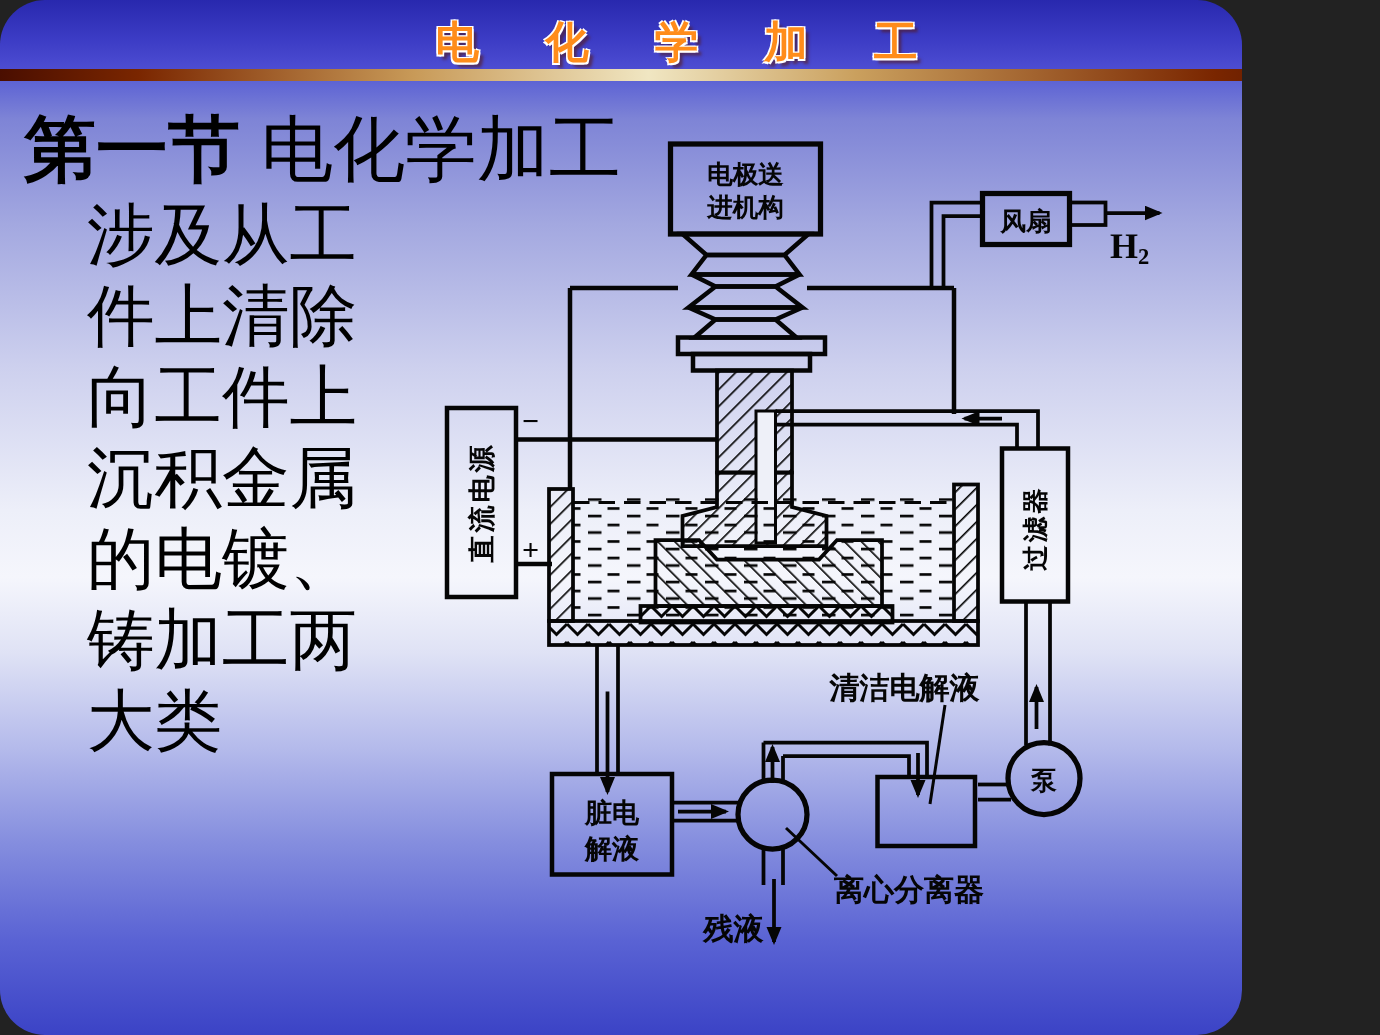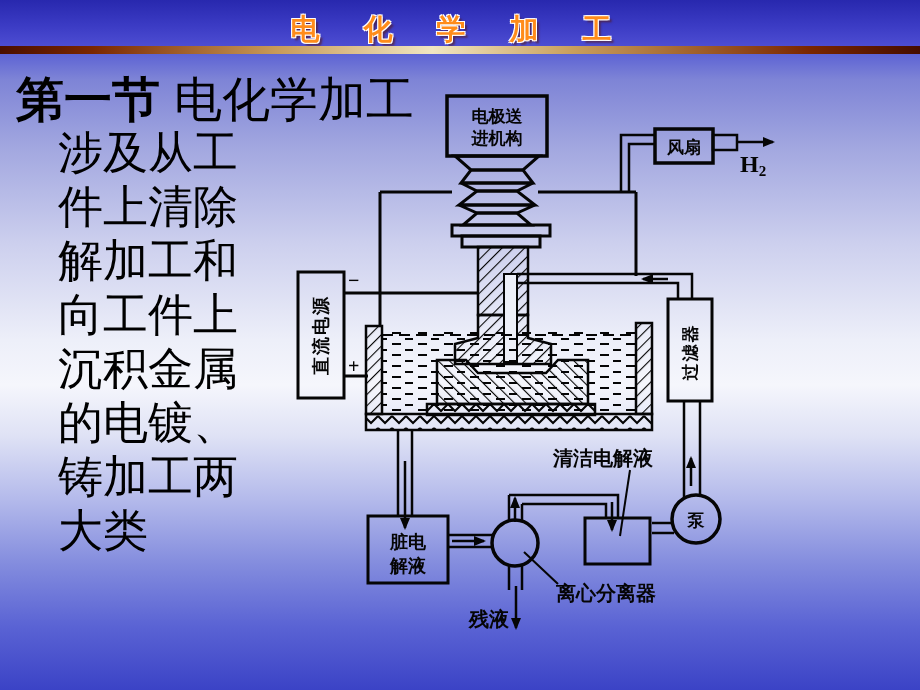--- a/index.html
+++ b/index.html
@@ -1,18 +1,19 @@
 <!DOCTYPE html>
 <html><head>
 <meta charset="utf-8">
 <style>
   html,body{margin:0;padding:0;background:#222;}
   .stage{
-    position:relative;width:920px;height:690px;overflow:hidden;
+    position:relative;width:828px;height:690px;overflow:hidden;
     font-family:"Liberation Serif","DejaVu Serif",serif;
+    border-radius:30px;
   }
   
   .header{
     position:absolute;left:0;top:0;width:920px;height:46px;
     background:linear-gradient(180deg,#2828ae 0%,#3b3bc4 55%,#4d4dd2 100%);
     display:flex;align-items:flex-end;justify-content:center;
   }
   .header-title{
     font-family:"Liberation Sans","DejaVu Sans",sans-serif;
     font-size:29px;font-weight:bold;letter-spacing:18px;line-height:1;
@@ -31,21 +32,21 @@
       #f5f6fc 52%,#dfe2f5 60%,#b4baeb 70%,#848dde 80%,#5a63d4 90%,#3b43c6 100%);
     padding-left:44px;
   }
   .section-title{
     position:absolute;left:16px;top:14px;margin:0;
     font-size:48px;font-weight:normal;color:#000;white-space:nowrap;
   }
   .section-title .bold{font-weight:bold;margin-right:14px;}
   .body-text{
     position:absolute;left:58px;top:76px;width:200px;
-    font-size:45px;line-height:54px;color:#000;font-family:Liberation Mono, monospace;
+    font-size:45px;line-height:54px;color:#000;
   }
   .body-line{white-space:nowrap;}
   
   .diagram{position:absolute;left:285px;top:81px;}
   .diagram text{
     font-family:"Liberation Sans","DejaVu Sans",sans-serif;
     font-weight:bold;fill:#050505;
   }
   .diagram text.ser{font-family:"Liberation Serif","DejaVu Serif",serif;font-weight:bold;}
 </style>
@@ -58,21 +59,20 @@
     <div class="header-title">电 化 学 加 工</div>
   </div>
   <div class="gold-bar"></div>
 
   <div class="main">
     <h1 class="section-title"><span class="bold">第一节</span><span>电化学加工</span></h1>
 
     <div class="body-text">
       <div class="body-line">涉及从工</div>
       <div class="body-line">件上清除</div>
-      <div class="body-line">解加工和</div>
       <div class="body-line">向工件上</div>
       <div class="body-line">沉积金属</div>
       <div class="body-line">的电镀、</div>
       <div class="body-line">铸加工两</div>
       <div class="body-line">大类</div>
     </div>
   </div>
 
   <svg class="diagram" width="505" height="555" viewBox="285 135 505 555">
     <defs>

